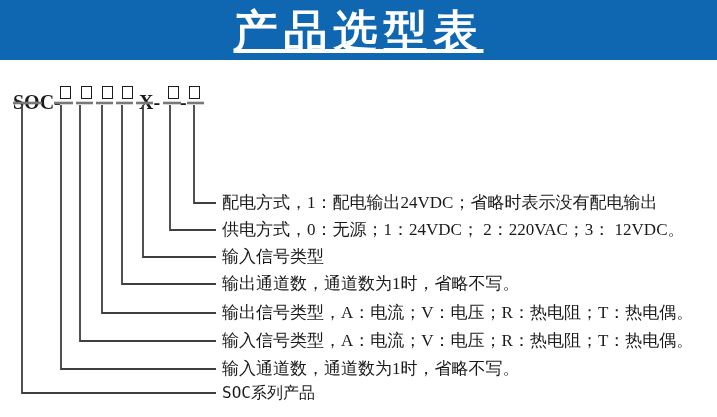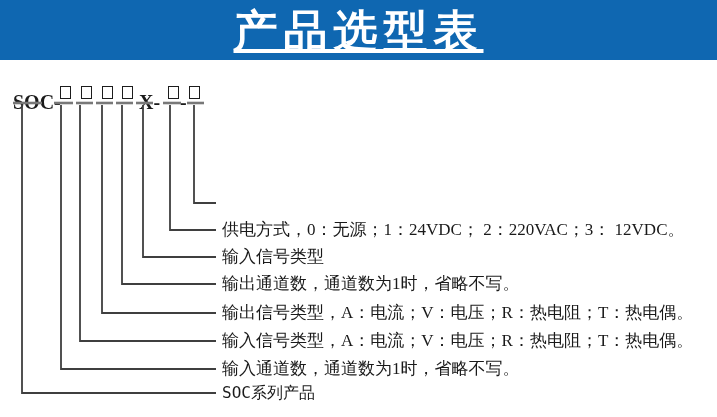--- a/index.html
+++ b/index.html
@@ -114,20 +114,21 @@
     <path d="M194 105 V203 H216"></path>
     <path d="M170 105 V230 H216"></path>
     <path d="M143 105 V257 H216"></path>
     <path d="M122 105 V284 H216"></path>
     <path d="M102 105 V313 H216"></path>
     <path d="M80 105 V341 H216"></path>
     <path d="M61 105 V369 H216"></path>
     <path d="M22 105 V393 H216"></path>
   </svg>
 
+  <div class="label" style="top:193px">配电方式，1：配电输出24VDC；省略时表示没有配电输出</div>
   <div class="label" style="top:220px">供电方式，0：无源；1：24VDC； 2：220VAC；3： 12VDC。</div>
   <div class="label" style="top:247px">输入信号类型</div>
   <div class="label" style="top:274px">输出通道数，通道数为1时，省略不写。</div>
   <div class="label" style="top:331px">输入信号类型，A：电流；V：电压；R：热电阻；T：热电偶。</div>
   <div class="label" style="top:303px">输出信号类型，A：电流；V：电压；R：热电阻；T：热电偶。</div>
   <div class="label" style="top:359px">输入通道数，通道数为1时，省略不写。</div>
   <div class="label label-mono" style="top:383px">SOC系列产品</div>
 
 </div>
 

